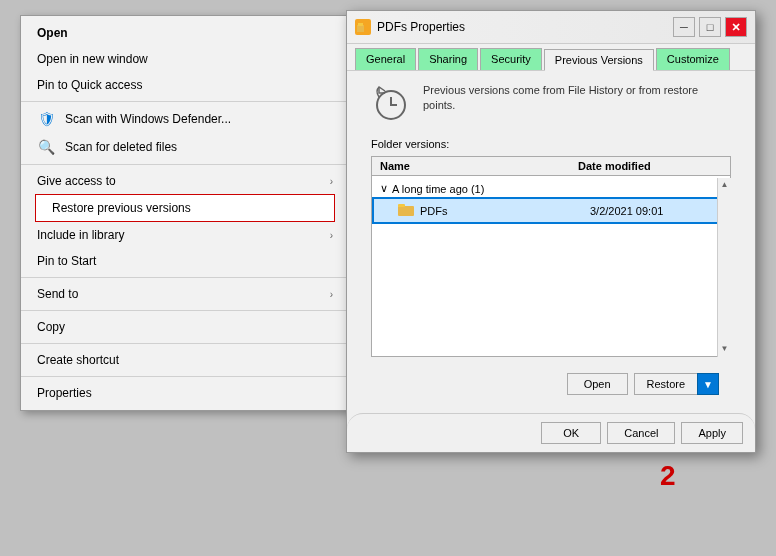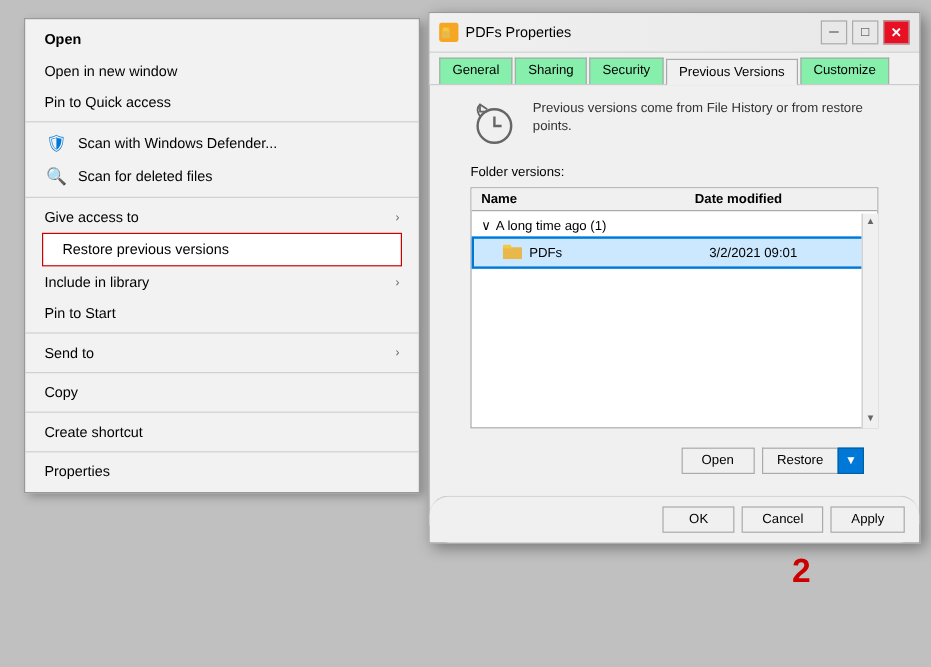--- a/index.html
+++ b/index.html
@@ -56,21 +56,21 @@
       margin-right: 4px;
     }
     .bold-item {
       font-weight: bold;
     }
 
     
     .properties-window {
       position: absolute;
       top: 10px;
-      left: 357px;
+      left: 346px;
       width: 410px;
       background: #f0f0f0;
       border: 1px solid #999;
       box-shadow: 4px 4px 12px rgba(0,0,0,0.4);
       z-index: 20;
     }
     .title-bar {
       background: linear-gradient(to right, #f0f0f0, #e8e8e8);
       padding: 6px 8px;
       display: flex;
@@ -140,21 +140,21 @@
       background: #f0f0f0;
       border-bottom: 1px solid #f0f0f0;
       font-weight: normal;
       position: relative;
       top: 1px;
       border-color: #aaa #aaa #f0f0f0 #aaa;
     }
 
     
     .content-area {
-      padding: 12px 34px;
+      padding: 12px 24px;
     }
     .info-section {
       display: flex;
       align-items: flex-start;
       gap: 12px;
       margin-bottom: 12px;
     }
     .info-text {
       font-size: 11px;
       color: #333;

